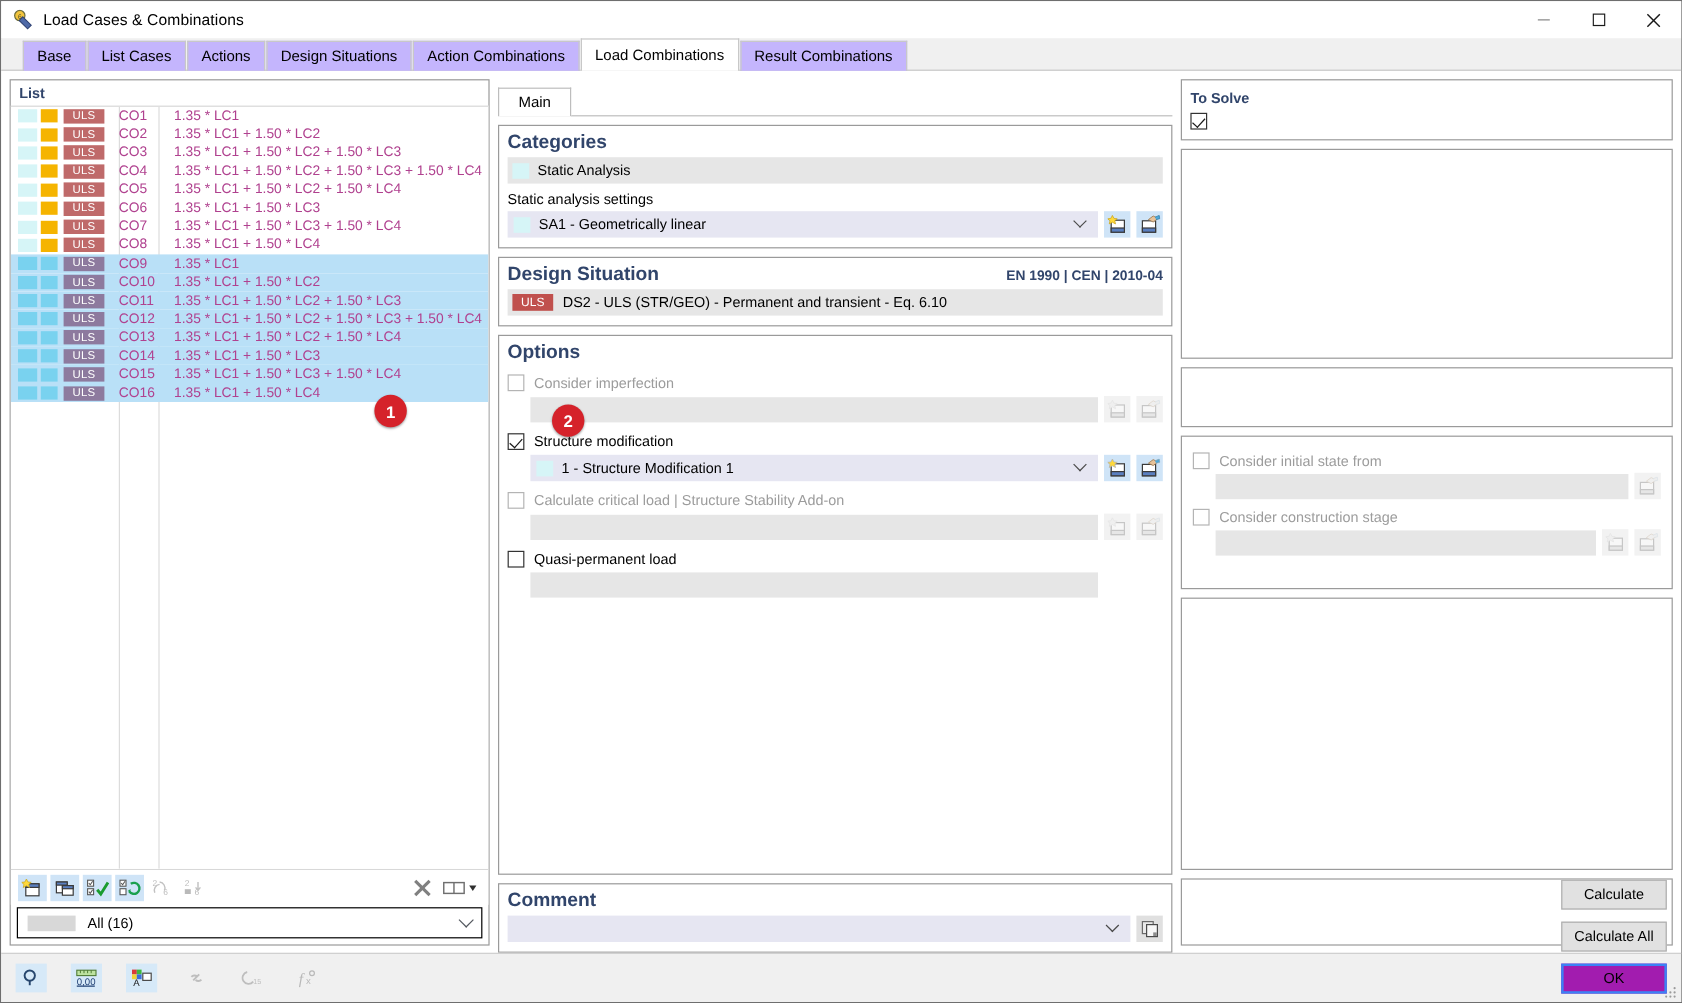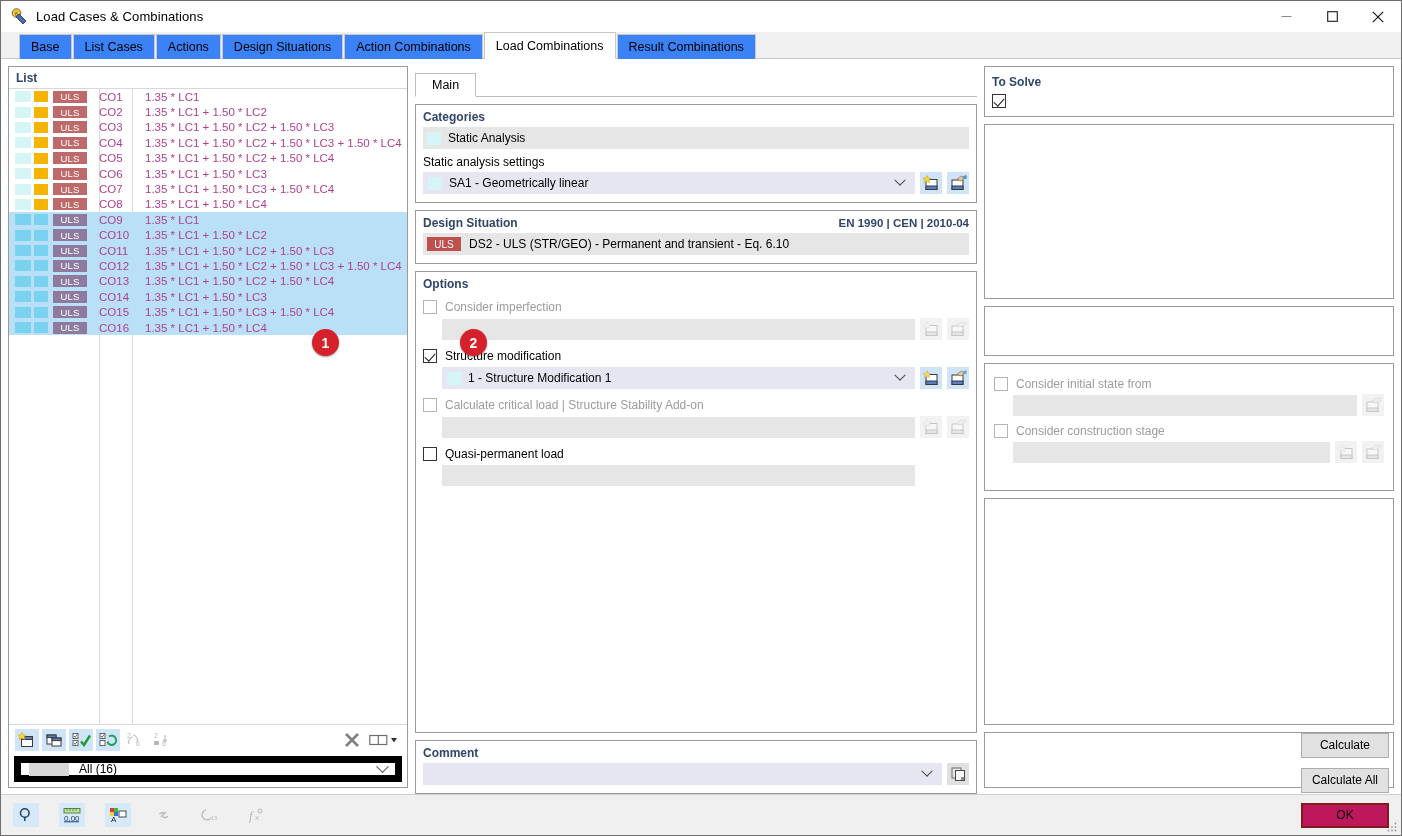--- a/index.html
+++ b/index.html
@@ -49,21 +49,21 @@
     position: relative;
   }
   .tabstrip::after {
     content:""; position:absolute; left:0; right:0; bottom:0;
     height:1px; background:#c8c8c8;
   }
   .tab {
     height: 25px; padding: 0 11px;
     display: flex; align-items: center;
     font-size: 12.5px; color: #000;
-    background: #3b82f6;
+    background: #c4b5fd;
     border: 1px solid #c8c8c8; border-bottom: none;
     margin-right: 1px;
     position: relative; z-index: 1;
   }
   .tab.active {
     background: #ffffff; height: 27px;
     z-index: 3;
   }
 
   
@@ -138,21 +138,21 @@
   .tbtn {
     width: 24px; height: 22px; display: flex;
     align-items: center; justify-content: center;
     background: #cfe4f7; border: 1px solid transparent;
     position: relative;
   }
   .tbtn.plain { background: transparent; }
   .tbtn.dis { background: transparent; opacity: .45; }
   .list-filter {
     height: 26px; margin: 2px 5px 5px 5px;
-    border: 7px solid #000000; background: #fff;
+    border: 1px solid #000000; background: #fff;
     display: flex; align-items: center; font-size: 12px;
     position: relative;
   }
   .filter-sw { width: 40px; height: 13px; background: #d8d8d8; margin-left: 8px; }
   .filter-text { margin-left: 10px; color: #000; }
   .chev {
     margin-left: auto; margin-right: 8px;
     width: 9px; height: 9px;
     border-right: 1.6px solid #53585f; border-bottom: 1.6px solid #53585f;
     transform: rotate(45deg) translate(-2px,-2px);
@@ -200,21 +200,21 @@
   }
   .mid-content {
     flex: 1 1 auto; display: flex; flex-direction: column;
     gap: 7px; padding-top: 7px; min-height: 0;
   }
   .group {
     border: 1px solid #9a9a9a; background: #fff;
     padding: 5px 7px 8px 7px;
   }
   .group-title {
-    font-size: 12px; font-weight: bold; color: #31456b;
+    font-size: 16px; font-weight: bold; color: #31456b;
     margin-bottom: 3px;
   }
   .group-title-row { display: flex; align-items: baseline; }
   .group-title-right {
     margin-left: auto; font-size: 11.5px; font-weight: bold; color: #31456b;
   }
   .lbl { font-size: 12px; color: #000; margin: 6px 0 3px 0; }
   .swatch-cyan {
     width: 14px; height: 13px; background: #d6f5f7;
     flex: 0 0 14px; margin-right: 7px;
@@ -280,21 +280,21 @@
     display: flex; align-items: center; justify-content: center;
   }
   .fbtn.dis { background: transparent; opacity: .42; }
   .foot-buttons { margin-left: auto; display: flex; gap: 10px; flex-direction: column; }
   .btn {
     min-width: 83px; height: 25px; background: #e1e1e1;
     border: 1px solid #adadad; font-size: 12px; color: #000;
     display: flex; align-items: center; justify-content: center;
     padding: 0 10px;
   }
-  .btn.default { border: 2px solid #7f1d1d; background: #be185d; }
+  .btn.default { border: 2px solid #3b82f6; background: #a21caf; }
   .grip {
     position: absolute; right: 3px; bottom: 2px;
     width: 12px; height: 12px;
   }
   svg { display: block; }
 </style>
 </head>
 <body>
 
 <div class="window">

